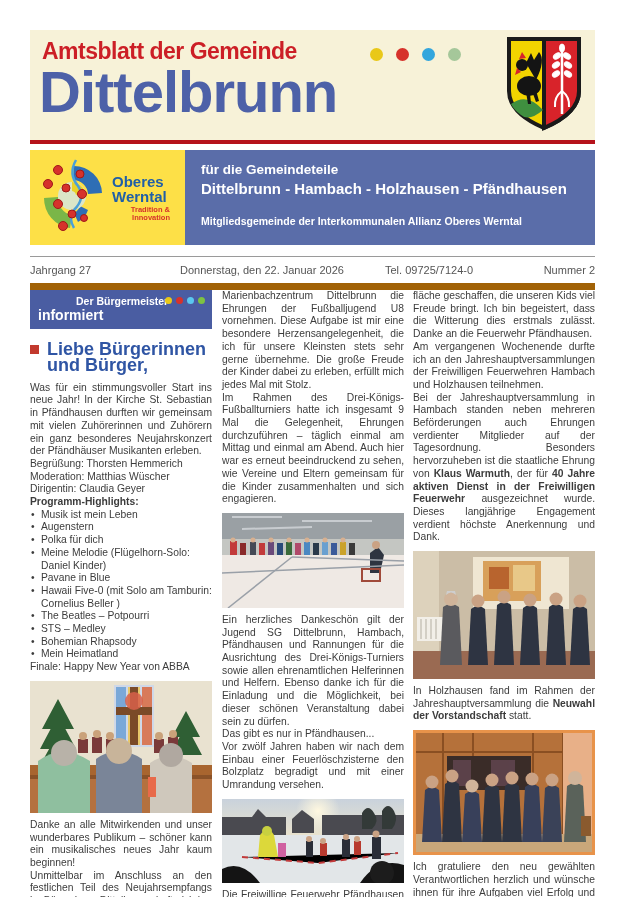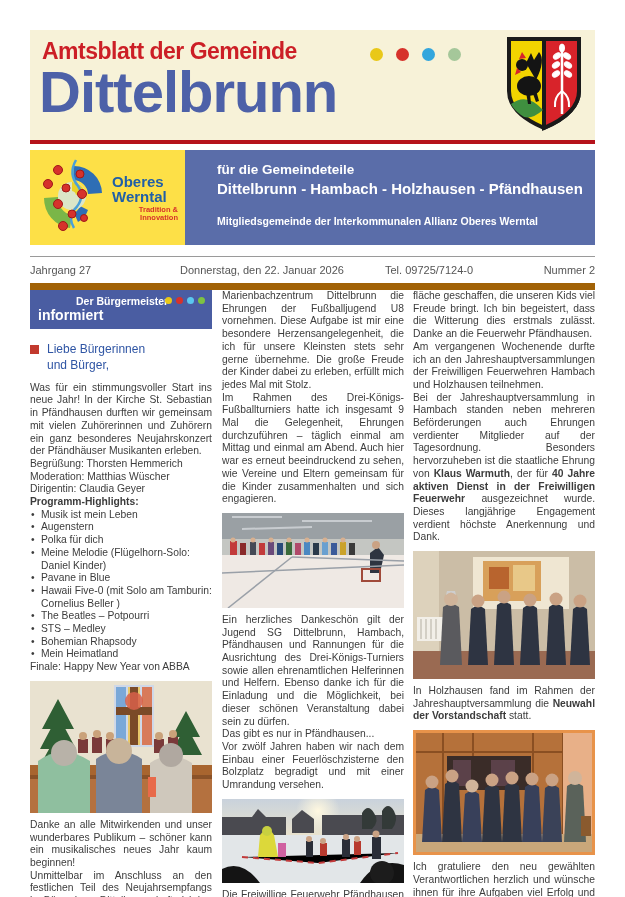--- a/index.html
+++ b/index.html
@@ -12,22 +12,22 @@
   .title{position:absolute;left:9px;top:28px;font-size:58px;font-weight:bold;color:#4d61a8;letter-spacing:-1px;}
   .mh-dots{position:absolute;left:340px;top:18px;display:flex;gap:13px;}
   .dot{width:13px;height:13px;border-radius:50%;}
   .coat{position:absolute;right:12px;top:6px;}
 
   
   .subhead{position:absolute;left:30px;top:150px;width:565px;height:95px;display:flex;}
   .logo-box{width:155px;height:95px;background:#fde047;position:relative;}
   .logo-graphic{position:absolute;left:6px;top:8px;}
   .logo-name{position:absolute;left:82px;top:24px;color:#1f5fa8;font-weight:bold;font-size:15px;line-height:15px;}
-  .logo-tag{position:absolute;left:92px;top:56px;color:#d6322b;font-weight:bold;font-size:7.5px;line-height:8px;text-align:right;width:56px;}
-  .band{flex:1;background:#5a6da9;color:#fff;padding:12px 0 0 32px;box-sizing:border-box;}
+  .logo-tag{position:absolute;left:84px;top:56px;color:#d6322b;font-weight:bold;font-size:7.5px;line-height:8px;text-align:right;width:56px;}
+  .band{flex:1;background:#5a6da9;color:#fff;padding:12px 0 0 16px;box-sizing:border-box;}
   .band .l1{font-size:13.5px;font-weight:bold;margin:0 0 3px 0;}
   .band .l2{font-size:15px;font-weight:bold;margin:0 0 18px 0;}
   .band .l3{font-size:10.5px;font-weight:bold;}
 
   
   .infobar{position:absolute;left:30px;top:256px;width:565px;height:26px;border-top:1px solid #9a9a9a;border-bottom:7px solid #a16207;display:flex;align-items:center;font-size:11px;color:#555;}
   .infobar span{white-space:nowrap;}
   .ib-vol{width:150px;}
   .ib-date{width:205px;}
   .ib-tel{width:140px;}
@@ -39,21 +39,21 @@
   .col-mid{left:222px;}
   .col-right{left:413px;}
   .col p{margin:0;}
 
   .mayor-box{background:#4a5da2;color:#fff;padding:5px 8px 6px 8px;position:relative;margin-bottom:12px;text-align:left;}
   .mayor-box .b1{font-size:10.5px;font-weight:bold;padding-left:38px;}
   .mayor-box .b2{font-size:14px;font-weight:bold;line-height:15px;}
   .mb-dots{position:absolute;right:7px;top:7px;display:flex;gap:4px;}
   .mb-dots .dot{width:7px;height:7px;}
 
-  .lead-head{position:relative;padding-left:17px;color:#2f55a4;font-weight:normal;font-size:12px;line-height:16.5px;text-align:left;margin-bottom:8px;}
+  .lead-head{position:relative;padding-left:17px;color:#2f55a4;font-weight:bold;font-size:18px;line-height:16.5px;text-align:left;margin-bottom:8px;}
   .lead-head .sq{position:absolute;left:0;top:4px;width:9px;height:9px;background:#c2392e;}
 
   .credits{text-align:left;}
   .bold{font-weight:bold;}
   .plist{margin:0;padding:0;list-style:none;text-align:left;}
   .plist li{position:relative;padding-left:11px;}
   .plist li .blt{position:absolute;left:1px;}
   .finale{text-align:left;margin-top:0;}
 
   .photo{display:block;margin:7px 0 6px 0;}

